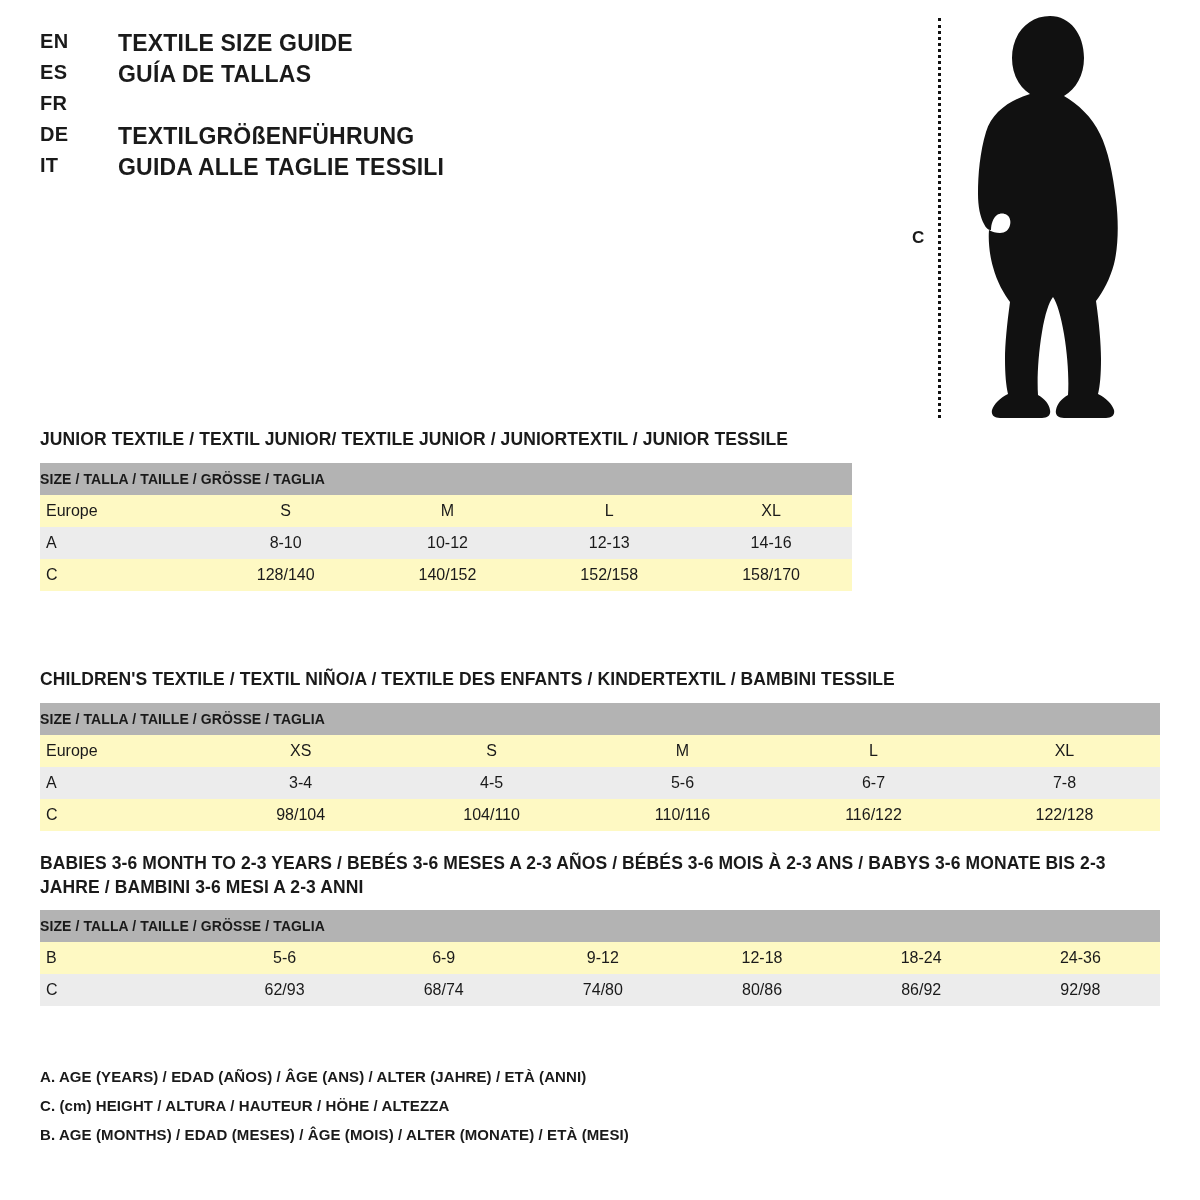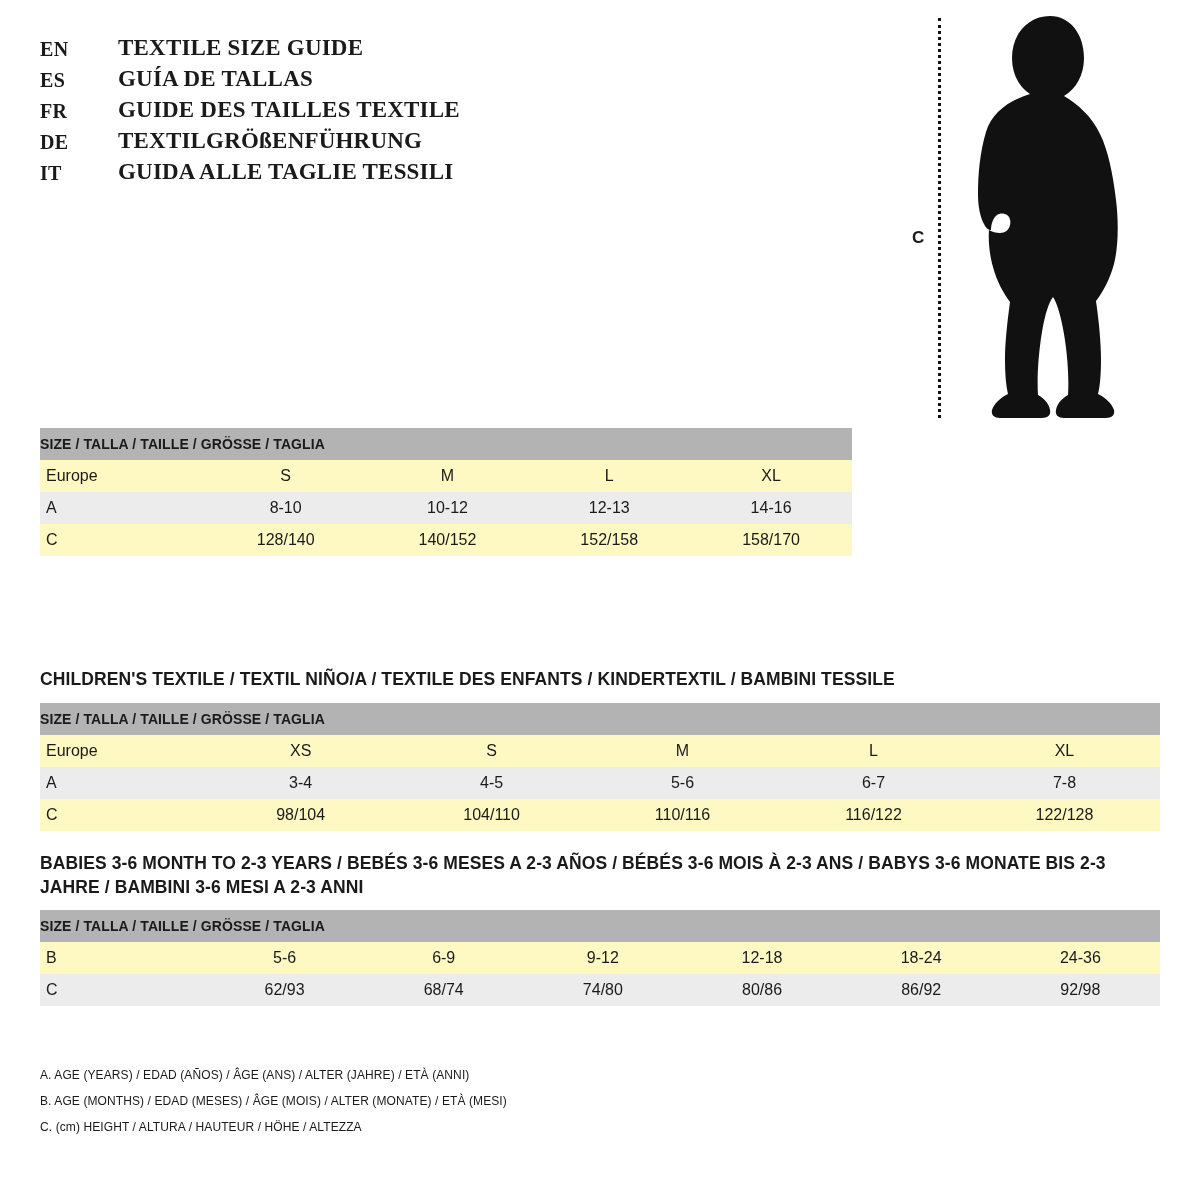--- a/index.html
+++ b/index.html
@@ -18,23 +18,22 @@
 
   
   .header {
     position: absolute;
     left: 40px;
     top: 30px;
     width: 560px;
   }
   .lang-row {
     display: flex;
-    align-items: flex-end;
+    align-items: flex-start;
     height: 31px;
-    font-family: Liberation Serif, serif;
   }
   .lang-code {
     width: 78px;
     font-size: 20px;
     font-weight: 700;
     letter-spacing: 0.3px;
   }
   .lang-title {
     font-size: 23px;
     font-weight: 700;
@@ -106,41 +105,40 @@
     font-weight: 400;
     text-align: left;
   }
   .cellval { text-align: center; }
 
   
   .footnotes {
     position: absolute;
     left: 40px;
     top: 1068px;
-    font-size: 12px;
-    font-weight: 400;
+    font-size: 15px;
+    font-weight: 700;
     letter-spacing: 0.1px;
   }
   .footnotes div { margin-bottom: 12px; }
 </style>
 </head>
 <body>
 
 <div class="header">
   <div class="lang-row">
     <div class="lang-code">EN</div>
     <div class="lang-title">TEXTILE SIZE GUIDE</div>
   </div>
   <div class="lang-row">
     <div class="lang-code">ES</div>
     <div class="lang-title">GUÍA DE TALLAS</div>
   </div>
   <div class="lang-row">
     <div class="lang-code">FR</div>
-    <div class="lang-title">GUIDE DES TAILLES TEXTILE</div>
   </div>
   <div class="lang-row">
     <div class="lang-code">DE</div>
     <div class="lang-title">TEXTILGRÖßENFÜHRUNG</div>
   </div>
   <div class="lang-row">
     <div class="lang-code">IT</div>
     <div class="lang-title">GUIDA ALLE TAGLIE TESSILI</div>
   </div>
 </div>
@@ -187,20 +185,21 @@
       C155,160 150,136 142,120
       C134,103 120,90 106,82
       C118,75 126,61 126,44
       C126,20 112,2 92,2
       Z
     "></path>
   </svg>
 </div>
 
 <div class="section" style="top: 428px;">
+  <div class="section-title">JUNIOR TEXTILE / TEXTIL JUNIOR/ TEXTILE JUNIOR / JUNIORTEXTIL / JUNIOR TESSILE</div>
   <table class="size-table" style="width: 812px;">
     <tbody>
         <tr class="band-header">
       <td colspan="5">SIZE / TALLA / TAILLE / GRÖSSE / TAGLIA</td>
     </tr>
     <tr class="row-plain">
       <td class="rowlabel" style="width:160px;">Europe</td>
       <td class="cellval" style="width:163px;">S</td>
       <td class="cellval" style="width:163px;">M</td>
       <td class="cellval" style="width:163px;">L</td>
@@ -283,15 +282,15 @@
       <td class="cellval">80/86</td>
       <td class="cellval">86/92</td>
       <td class="cellval">92/98</td>
     </tr>
   </tbody>
     </table>
 </div>
 
 <div class="footnotes">
   <div>A. AGE (YEARS) / EDAD (AÑOS) / ÂGE (ANS) / ALTER (JAHRE) / ETÀ (ANNI)</div>
+  <div>C. (cm) HEIGHT / ALTURA / HAUTEUR / HÖHE / ALTEZZA</div>
   <div>B. AGE (MONTHS) / EDAD (MESES) / ÂGE (MOIS) / ALTER (MONATE) / ETÀ (MESI)</div>
-  <div>C. (cm) HEIGHT / ALTURA / HAUTEUR / HÖHE / ALTEZZA</div>
 </div>
 
 </body></html>

